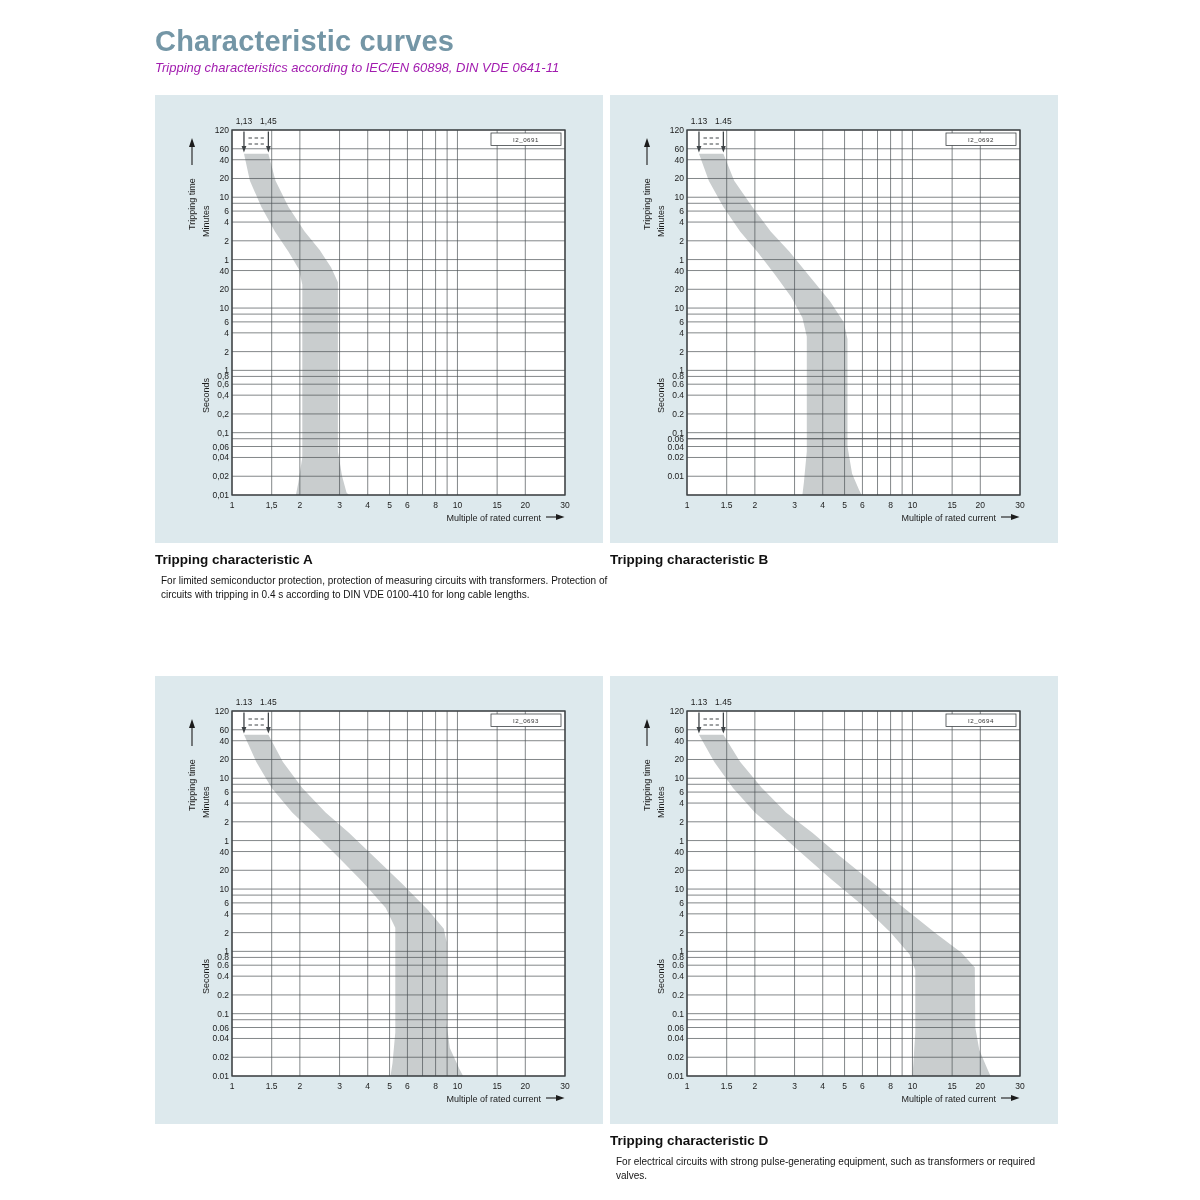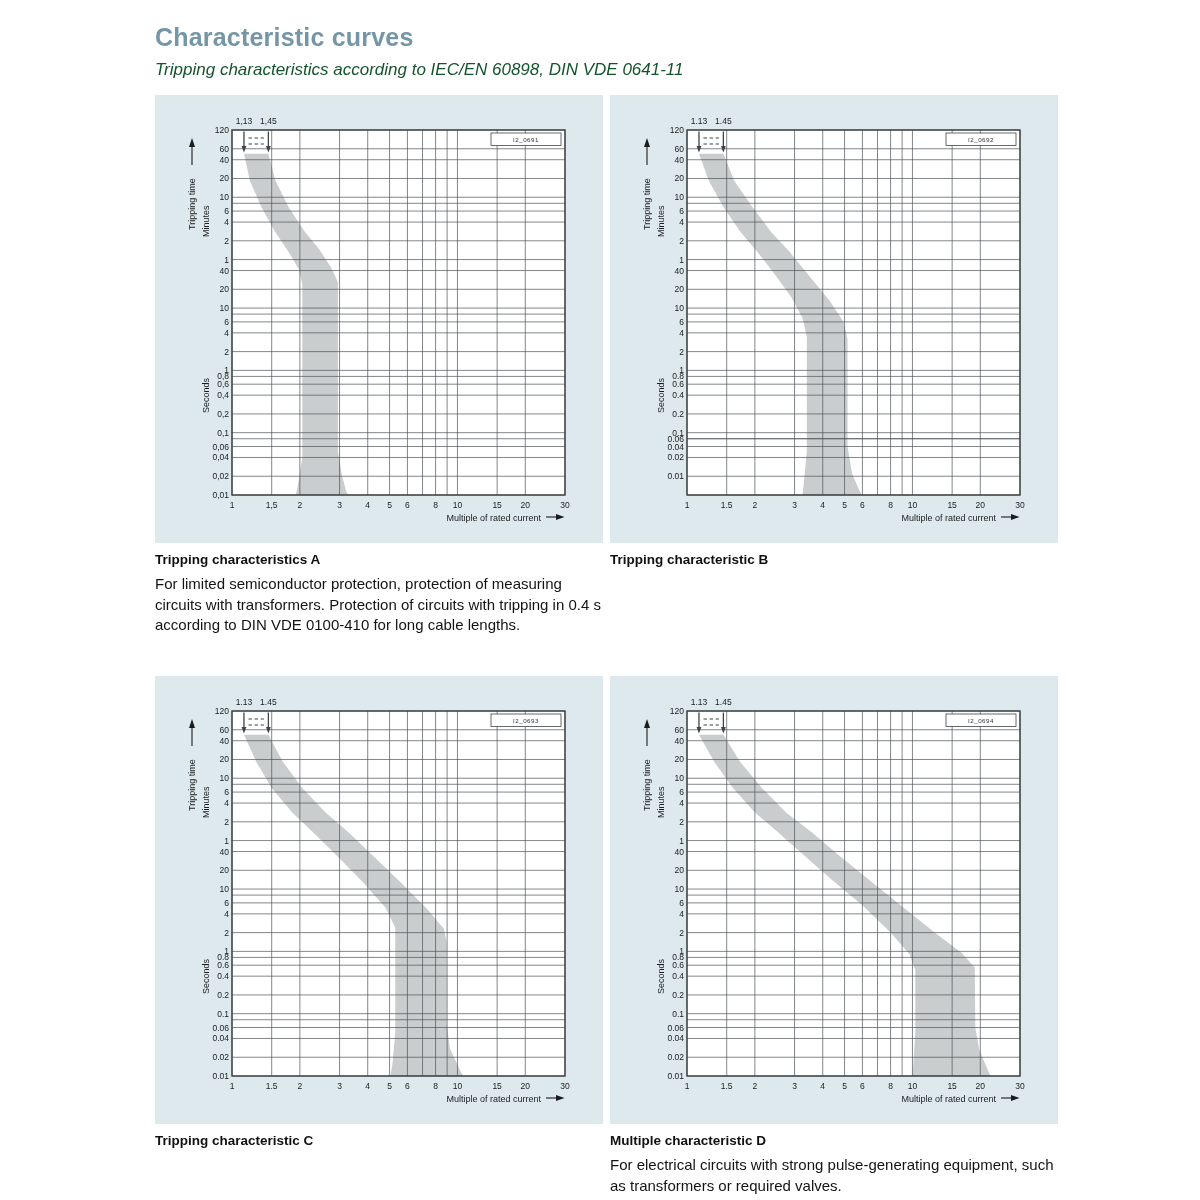--- a/index.html
+++ b/index.html
@@ -1,26 +1,26 @@
 <!DOCTYPE html>
 <html><head>
 <meta charset="utf-8">
 <style>
   html,body{margin:0;padding:0;background:#ffffff;}
   body{width:1200px;height:1200px;position:relative;overflow:hidden;
        font-family:"Liberation Sans","DejaVu Sans",sans-serif;color:#1c1c1c;}
-  .page-title{position:absolute;left:155px;top:6px;font-size:25px;font-weight:bold;letter-spacing:.2px;}
-  .page-subtitle{position:absolute;left:155px;top:60px;font-size:17px;font-style:italic;color:#14532d;}
+  .page-title{position:absolute;left:155px;top:6px;font-size:29px;font-weight:bold;letter-spacing:.2px;}
+  .page-subtitle{position:absolute;left:155px;top:60px;font-size:13px;font-style:italic;color:#a21caf;}
   .fig{position:absolute;width:455px;}
   .fig-a{left:155px;top:95px;} .fig-b{left:610px;top:95px;}
   .fig-c{left:155px;top:676px;} .fig-d{left:610px;top:676px;}
   .panel{width:448px;height:448px;}
   .panel svg{display:block;}
   .cap-title{margin-top:9px;font-size:13.5px;font-weight:bold;color:#111;}
-  .cap-body{margin-top:7px;font-size:15px;line-height:1.38;color:#141414;width:452px;}
+  .cap-body{margin-top:7px;font-size:10px;line-height:1.38;color:#141414;width:452px;margin-left:6px;}
 </style>
 </head>
 <body>
 
 <h1 class="page-title" style="color: rgb(116, 150, 166);">Characteristic curves</h1>
 <div class="page-subtitle">Tripping characteristics according to IEC/EN 60898, DIN VDE 0641-11</div>
 
 <div class="fig fig-a">
   <div class="panel" style="background: rgb(221, 233, 237);">
     <svg width="448" height="448" viewBox="0 0 448 448">
@@ -119,21 +119,21 @@
         <text transform="translate(40,135) rotate(-90)" font-size="9" font-family="Liberation Sans, DejaVu Sans, sans-serif" fill="#1c1c1c">Tripping time</text>
         <line x1="37" y1="70" x2="37" y2="50" stroke="#1c1c1c" stroke-width="1.1"></line>
         <polygon points="34,52 40,52 37,43" fill="#1c1c1c"></polygon>
         <text transform="translate(54,142) rotate(-90)" font-size="9" font-family="Liberation Sans, DejaVu Sans, sans-serif" fill="#1c1c1c">Minutes</text>
         <text transform="translate(54,318) rotate(-90)" font-size="9" font-family="Liberation Sans, DejaVu Sans, sans-serif" fill="#1c1c1c">Seconds</text>
         <text x="386" y="425.5" text-anchor="end" font-size="9" font-family="Liberation Sans, DejaVu Sans, sans-serif" fill="#1c1c1c">Multiple of rated current</text>
         <line x1="391" y1="422" x2="403" y2="422" stroke="#1c1c1c" stroke-width="1.1"></line>
         <polygon points="401,419 401,425 409.5,422" fill="#1c1c1c"></polygon>
       </svg>
   </div>
-  <div class="cap-title">Tripping characteristics A</div>
+  <div class="cap-title">Tripping characteristic A</div>
   <div class="cap-body">For limited semiconductor protection, protection of measuring circuits with transformers. Protection of circuits with tripping in 0.4 s according to DIN VDE 0100-410 for long cable lengths.</div>
 </div>
 
 <div class="fig fig-b">
   <div class="panel" style="background: rgb(221, 233, 237);">
     <svg width="448" height="448" viewBox="0 0 448 448">
         <rect x="77" y="35" width="333" height="365" fill="#ffffff"></rect>
         <polygon points="89.0,58.7 98.8,85.8 113.4,111.9 130.1,136.4 147.3,156.8 164.7,179.2 181.2,202.1 192.4,222.7 196.8,241.5 196.8,356.4 193.9,387.3 192.4,400.0 251.6,400.0 249.1,395.1 242.1,378.7 237.5,351.5 237.5,243.9 233.6,226.9 219.8,206.0 199.7,181.6 179.5,156.8 160.7,136.4 142.4,111.9 124.2,85.8 113.4,58.7" fill="#c9cdce"></polygon>
         <line x1="77" y1="35" x2="77" y2="400" stroke="#4d5356" stroke-width="0.7"></line>
         <line x1="116.69774930675588" y1="35" x2="116.69774930675588" y2="400" stroke="#4d5356" stroke-width="0.7"></line>
@@ -338,21 +338,20 @@
         <text transform="translate(40,135) rotate(-90)" font-size="9" font-family="Liberation Sans, DejaVu Sans, sans-serif" fill="#1c1c1c">Tripping time</text>
         <line x1="37" y1="70" x2="37" y2="50" stroke="#1c1c1c" stroke-width="1.1"></line>
         <polygon points="34,52 40,52 37,43" fill="#1c1c1c"></polygon>
         <text transform="translate(54,142) rotate(-90)" font-size="9" font-family="Liberation Sans, DejaVu Sans, sans-serif" fill="#1c1c1c">Minutes</text>
         <text transform="translate(54,318) rotate(-90)" font-size="9" font-family="Liberation Sans, DejaVu Sans, sans-serif" fill="#1c1c1c">Seconds</text>
         <text x="386" y="425.5" text-anchor="end" font-size="9" font-family="Liberation Sans, DejaVu Sans, sans-serif" fill="#1c1c1c">Multiple of rated current</text>
         <line x1="391" y1="422" x2="403" y2="422" stroke="#1c1c1c" stroke-width="1.1"></line>
         <polygon points="401,419 401,425 409.5,422" fill="#1c1c1c"></polygon>
       </svg>
   </div>
-  <div class="cap-title">Tripping characteristic C</div>
 </div>
 
 <div class="fig fig-d">
   <div class="panel" style="background: rgb(221, 233, 237);">
     <svg width="448" height="448" viewBox="0 0 448 448">
         <rect x="77" y="35" width="333" height="365" fill="#ffffff"></rect>
         <polygon points="89.0,58.7 104.2,85.8 123.0,111.9 144.9,136.4 168.6,156.8 193.9,179.2 222.1,203.9 252.4,229.2 280.6,256.6 299.5,278.2 305.3,294.1 305.3,356.4 303.4,387.3 302.4,400.0 380.5,400.0 377.4,392.9 369.3,374.1 365.3,351.5 364.8,291.5 351.5,276.8 326.6,258.0 295.3,232.9 261.8,206.0 230.6,180.7 202.4,156.8 176.0,136.4 151.9,111.9 130.1,85.8 113.4,58.7" fill="#c9cdce"></polygon>
         <line x1="77" y1="35" x2="77" y2="400" stroke="#4d5356" stroke-width="0.7"></line>
         <line x1="116.69774930675588" y1="35" x2="116.69774930675588" y2="400" stroke="#4d5356" stroke-width="0.7"></line>
         <line x1="144.86375068113858" y1="35" x2="144.86375068113858" y2="400" stroke="#4d5356" stroke-width="0.7"></line>
@@ -446,15 +445,15 @@
         <text transform="translate(40,135) rotate(-90)" font-size="9" font-family="Liberation Sans, DejaVu Sans, sans-serif" fill="#1c1c1c">Tripping time</text>
         <line x1="37" y1="70" x2="37" y2="50" stroke="#1c1c1c" stroke-width="1.1"></line>
         <polygon points="34,52 40,52 37,43" fill="#1c1c1c"></polygon>
         <text transform="translate(54,142) rotate(-90)" font-size="9" font-family="Liberation Sans, DejaVu Sans, sans-serif" fill="#1c1c1c">Minutes</text>
         <text transform="translate(54,318) rotate(-90)" font-size="9" font-family="Liberation Sans, DejaVu Sans, sans-serif" fill="#1c1c1c">Seconds</text>
         <text x="386" y="425.5" text-anchor="end" font-size="9" font-family="Liberation Sans, DejaVu Sans, sans-serif" fill="#1c1c1c">Multiple of rated current</text>
         <line x1="391" y1="422" x2="403" y2="422" stroke="#1c1c1c" stroke-width="1.1"></line>
         <polygon points="401,419 401,425 409.5,422" fill="#1c1c1c"></polygon>
       </svg>
   </div>
-  <div class="cap-title">Multiple characteristic D</div>
+  <div class="cap-title">Tripping characteristic D</div>
   <div class="cap-body">For electrical circuits with strong pulse-generating equipment, such as transformers or required valves.</div>
 </div>
 
 </body></html>

